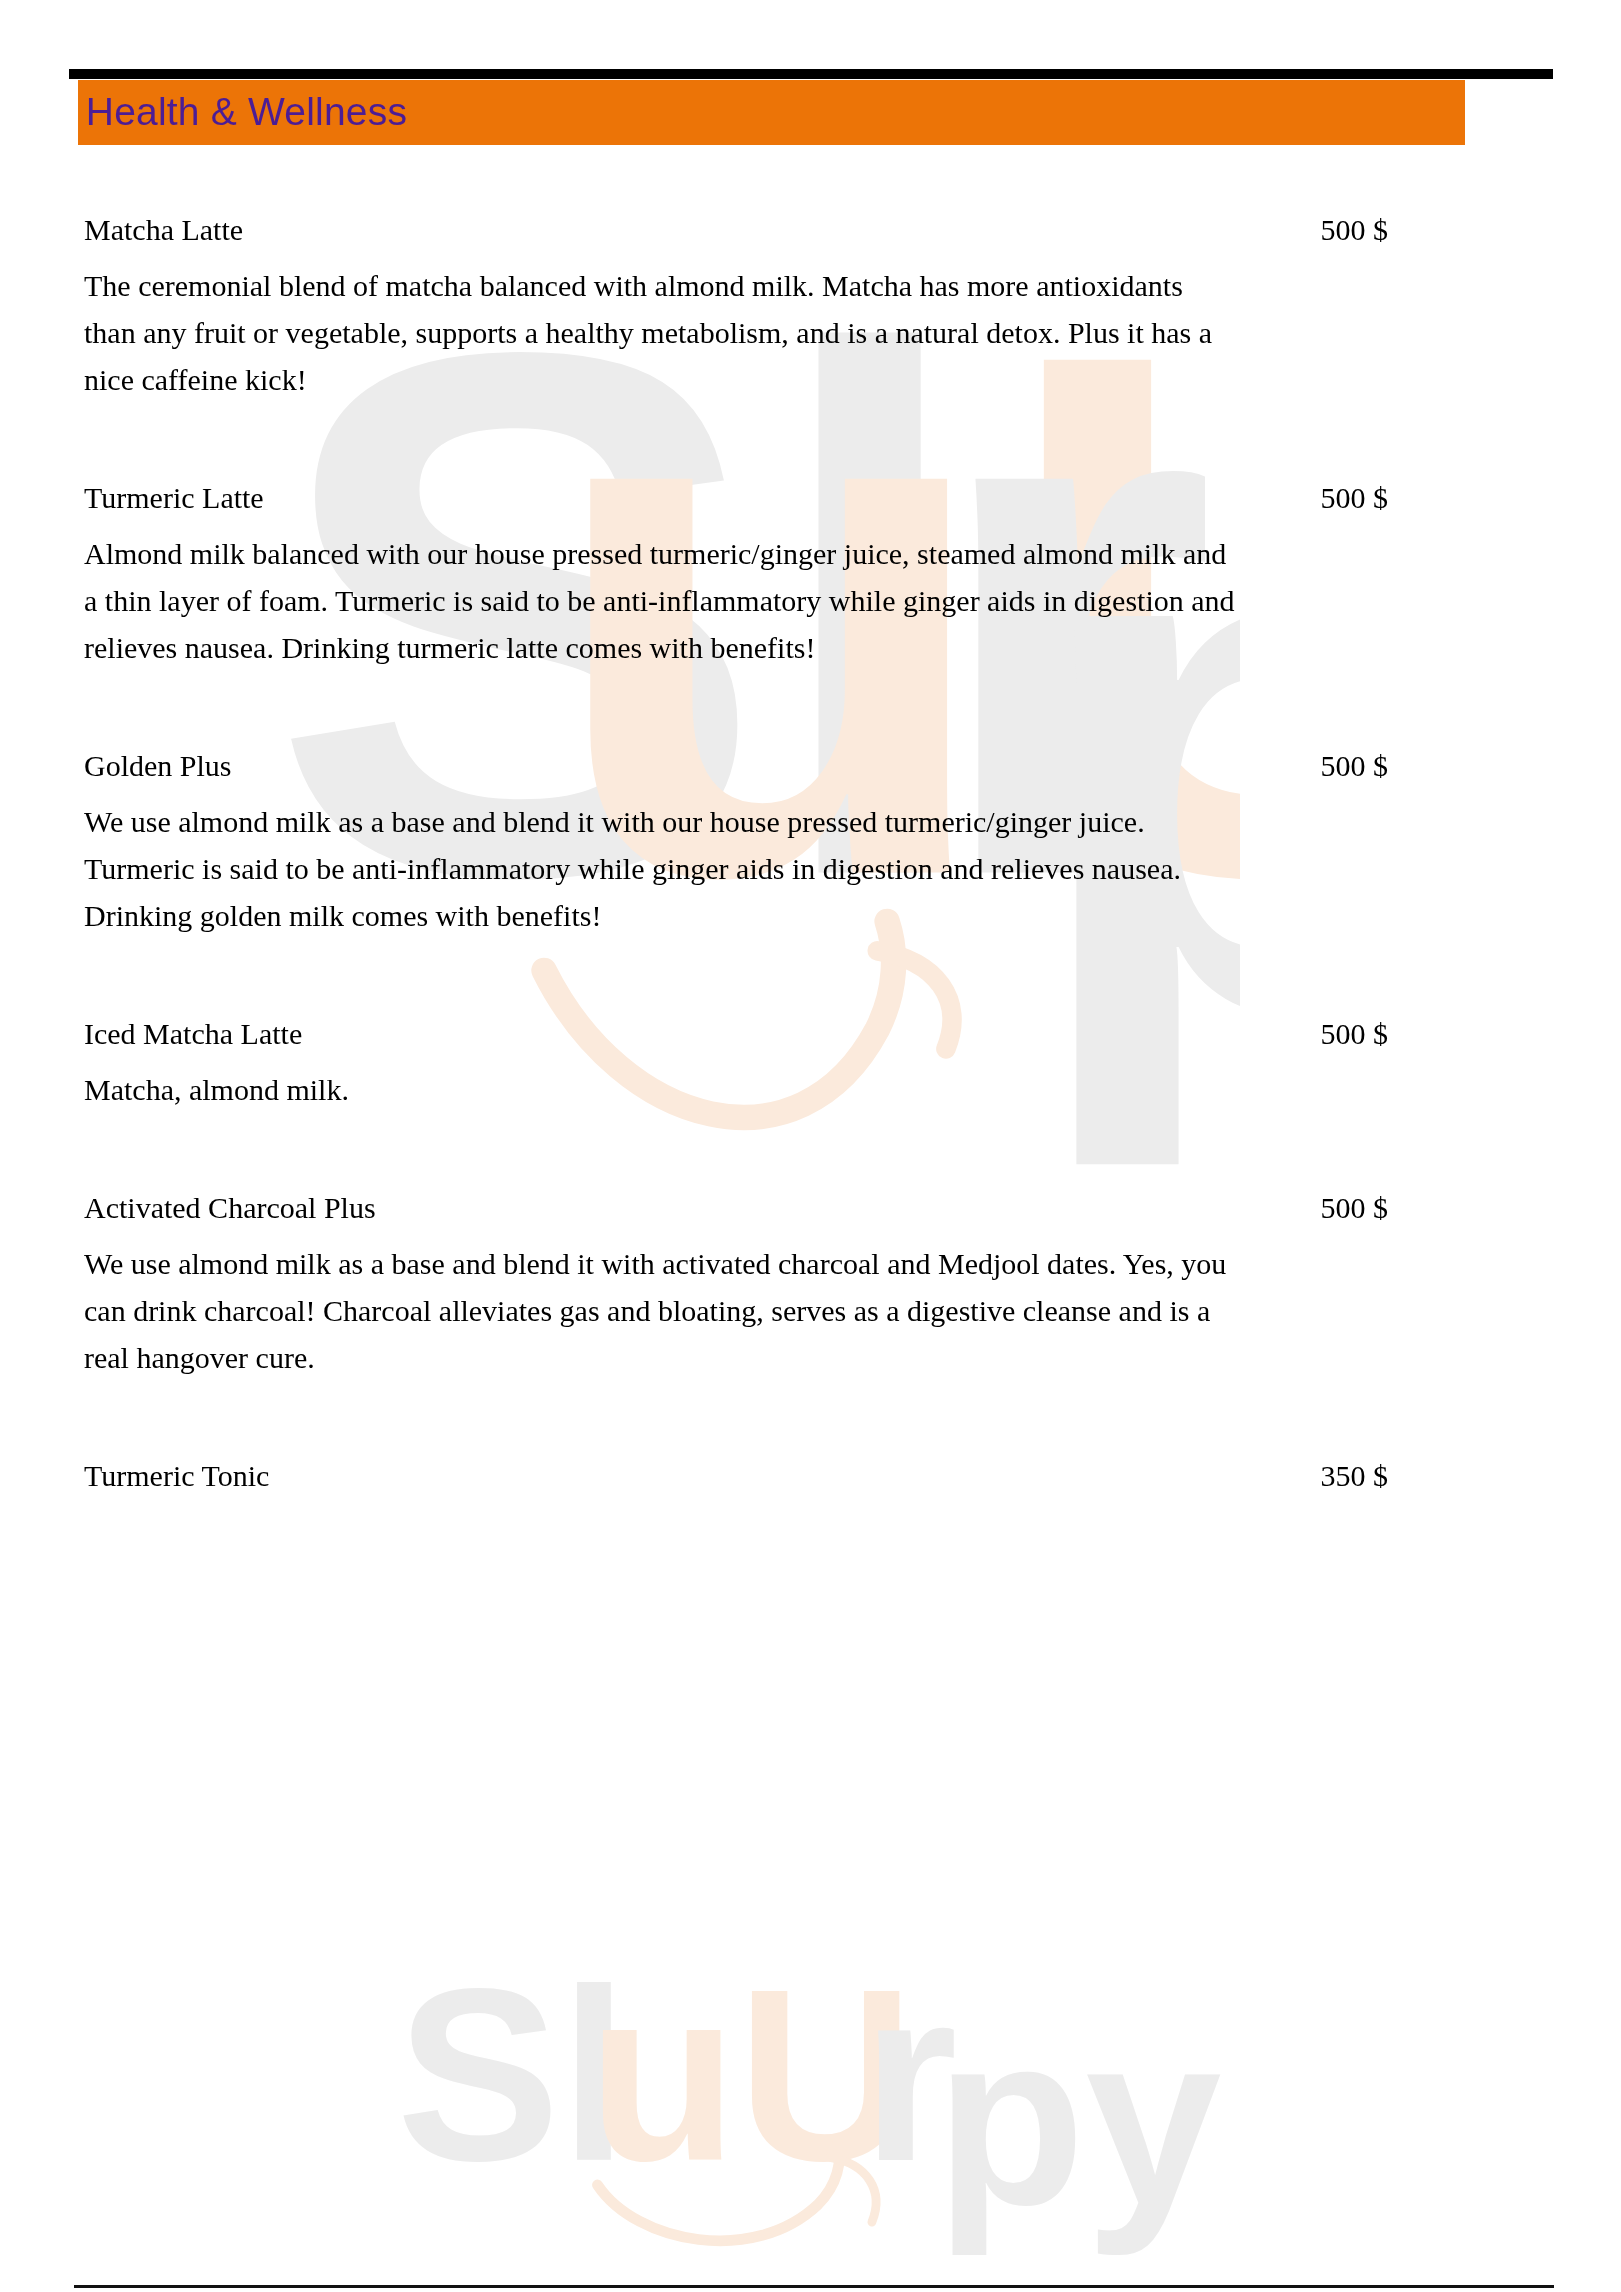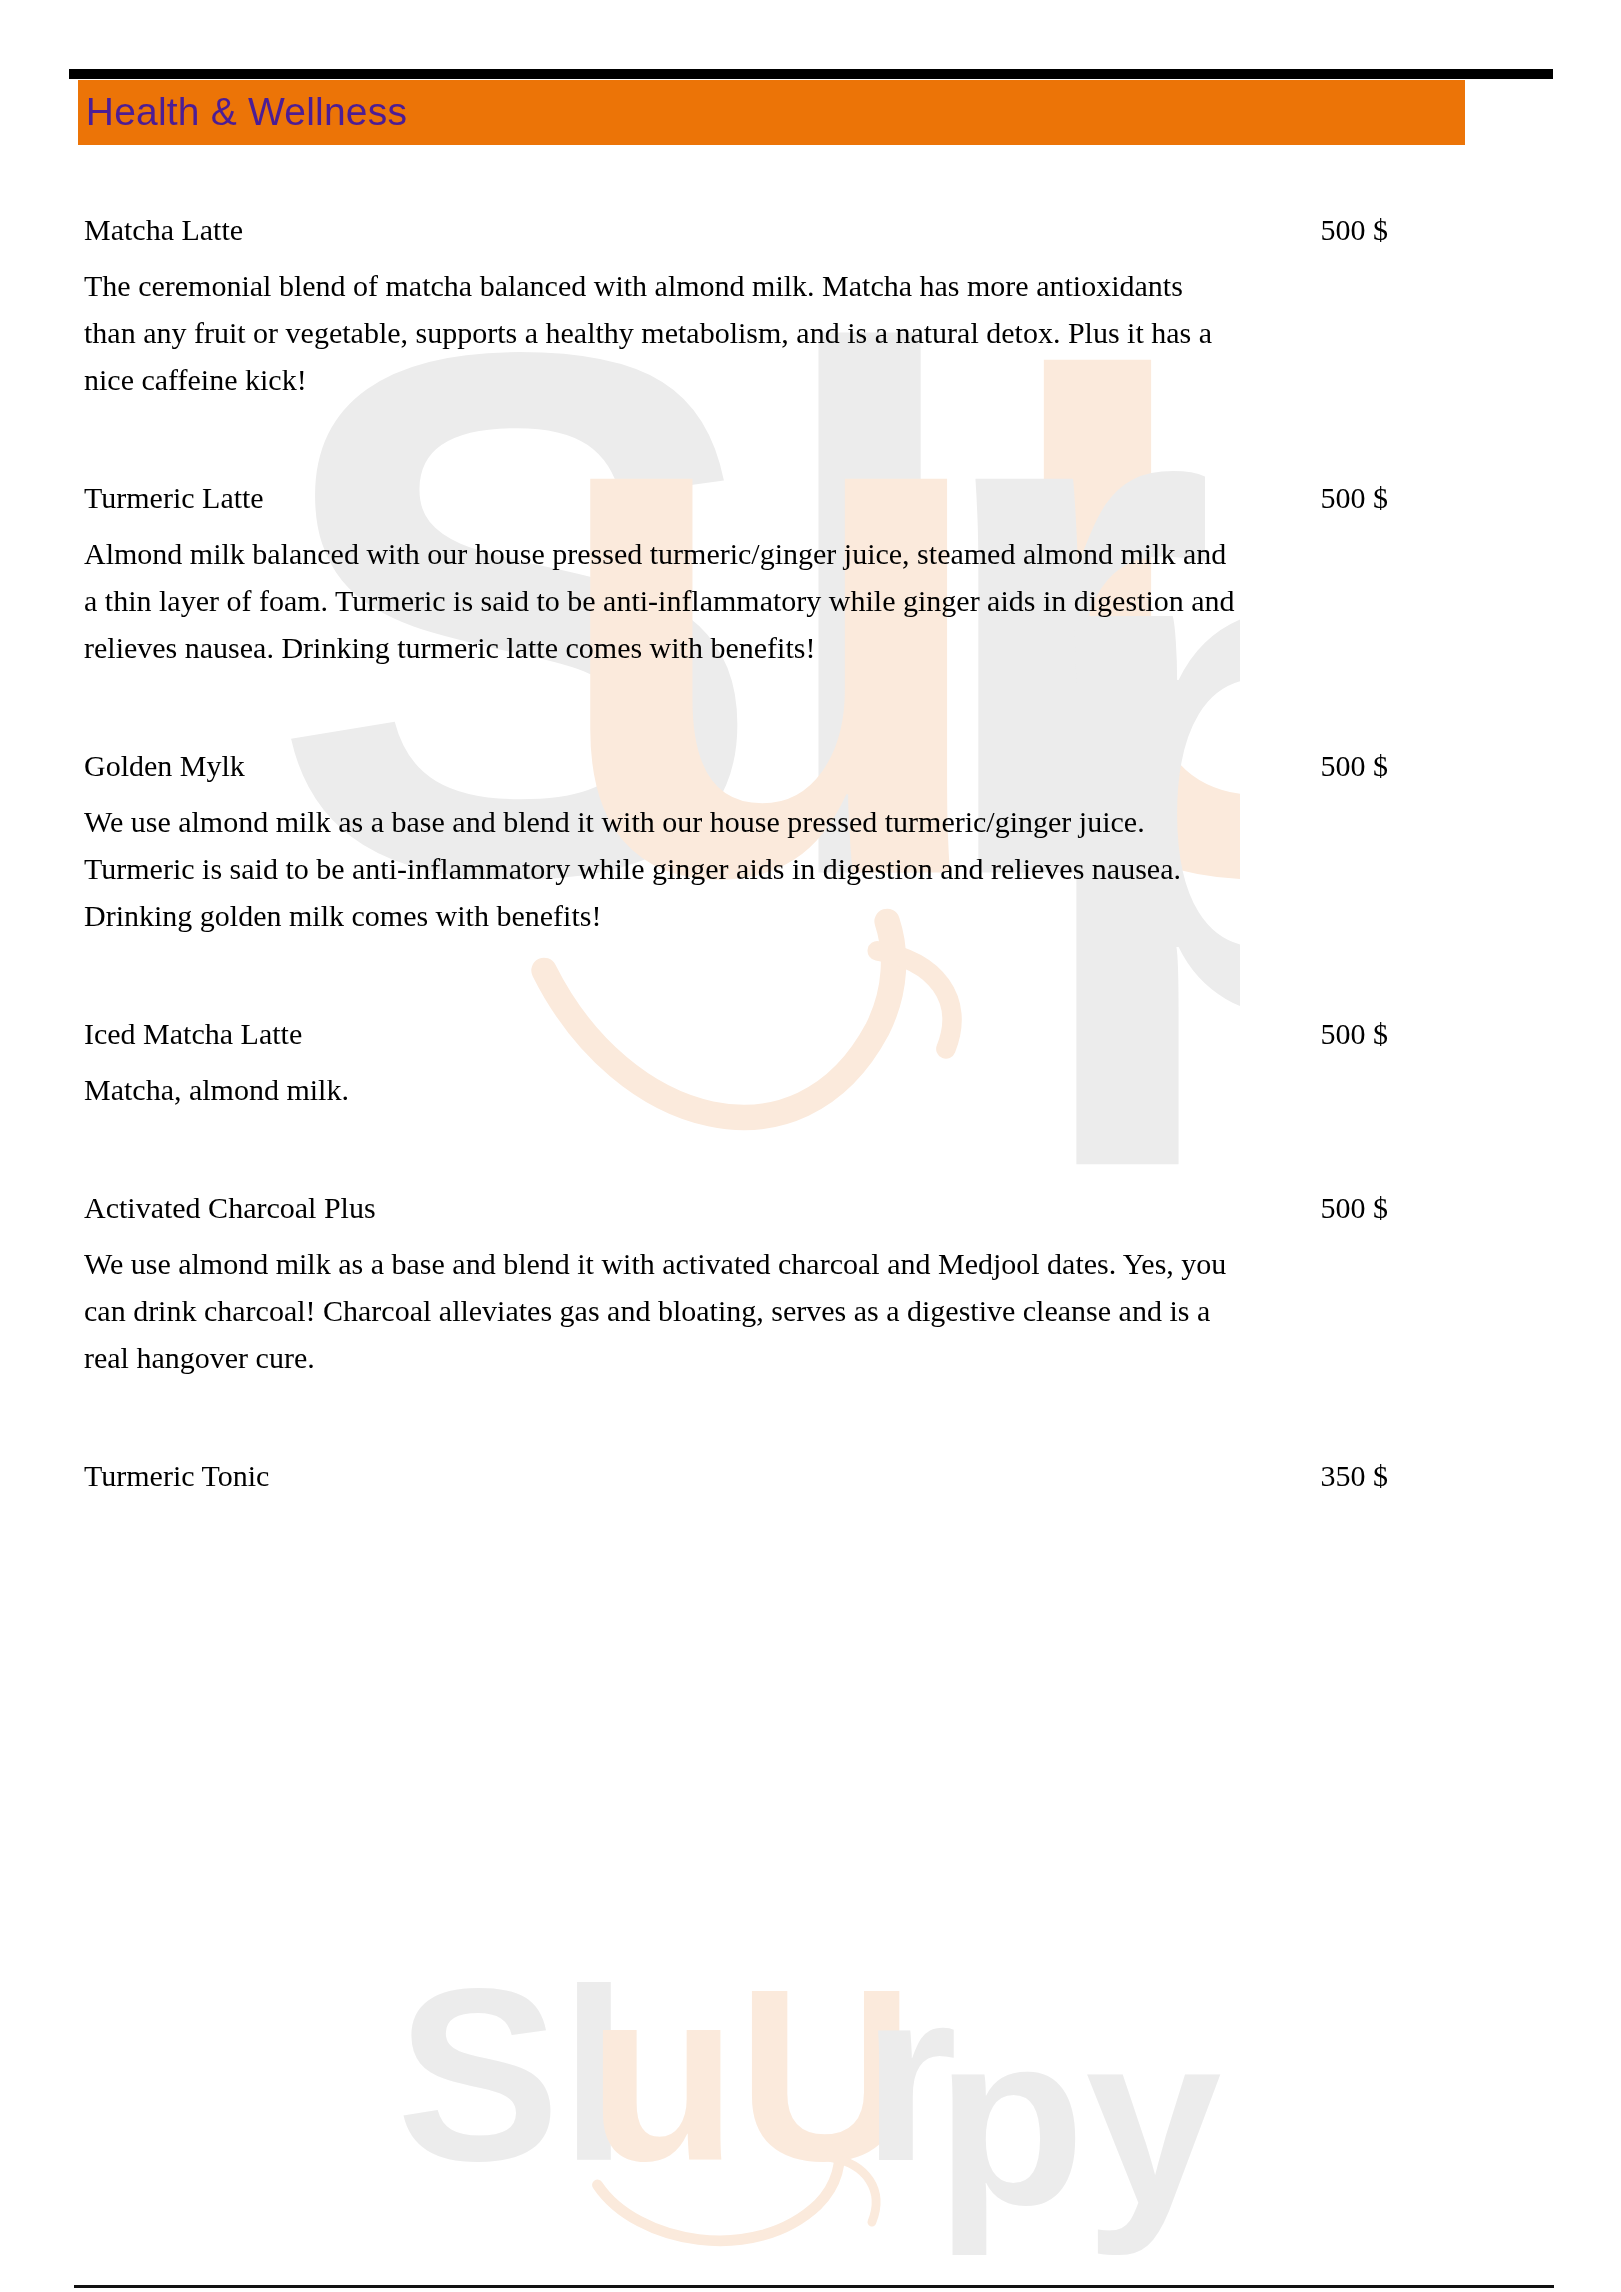--- a/index.html
+++ b/index.html
@@ -169,21 +169,21 @@
     </div>
     <div class="menu-item">
       <div class="item-head">
         <div class="item-name">Turmeric Latte</div>
         <div class="item-price">500 $</div>
       </div>
       <div class="item-desc">Almond milk balanced with our house pressed turmeric/ginger juice, steamed almond milk and a thin layer of foam. Turmeric is said to be anti-inflammatory while ginger aids in digestion and relieves nausea. Drinking turmeric latte comes with benefits!</div>
     </div>
     <div class="menu-item">
       <div class="item-head">
-        <div class="item-name">Golden Mylk</div>
+        <div class="item-name">Golden Plus</div>
         <div class="item-price">500 $</div>
       </div>
       <div class="item-desc">We use almond milk as a base and blend it with our house pressed turmeric/ginger juice. Turmeric is said to be anti-inflammatory while ginger aids in digestion and relieves nausea. Drinking golden milk comes with benefits!</div>
     </div>
     <div class="menu-item">
       <div class="item-head">
         <div class="item-name">Iced Matcha Latte</div>
         <div class="item-price">500 $</div>
       </div>
       <div class="item-desc">Matcha, almond milk.</div>

